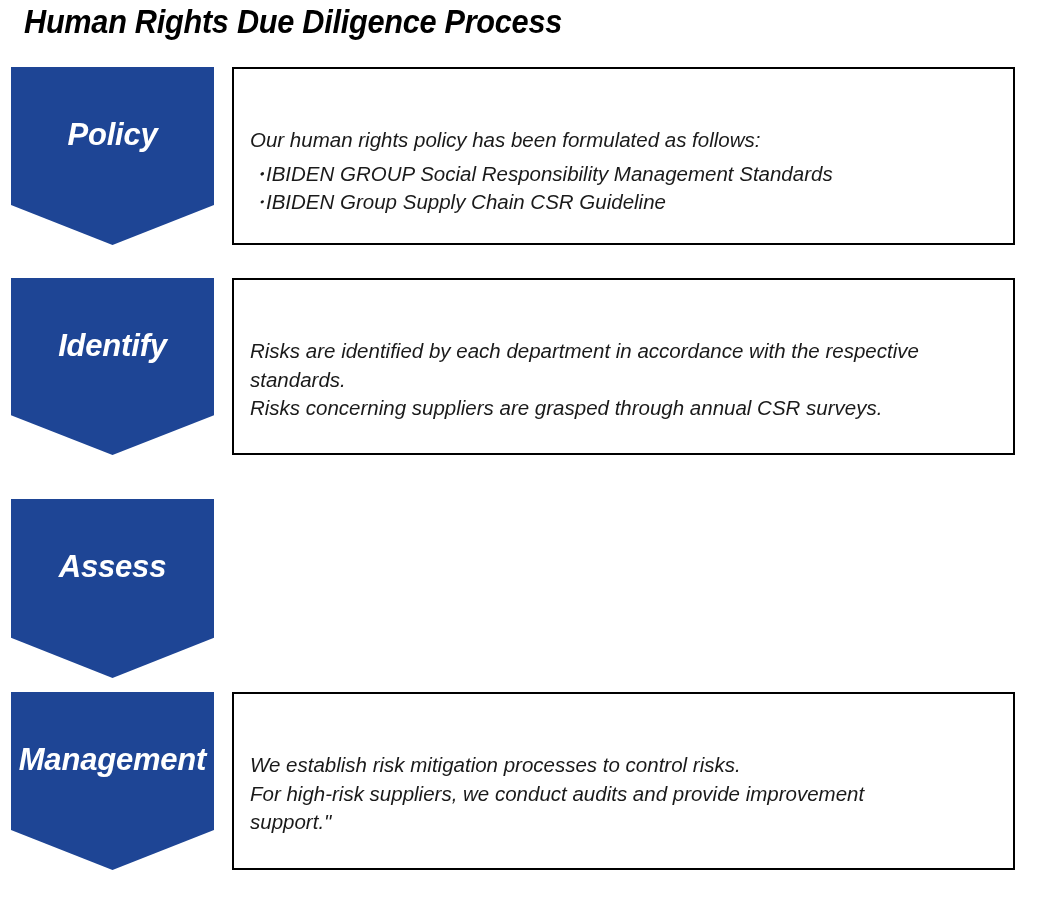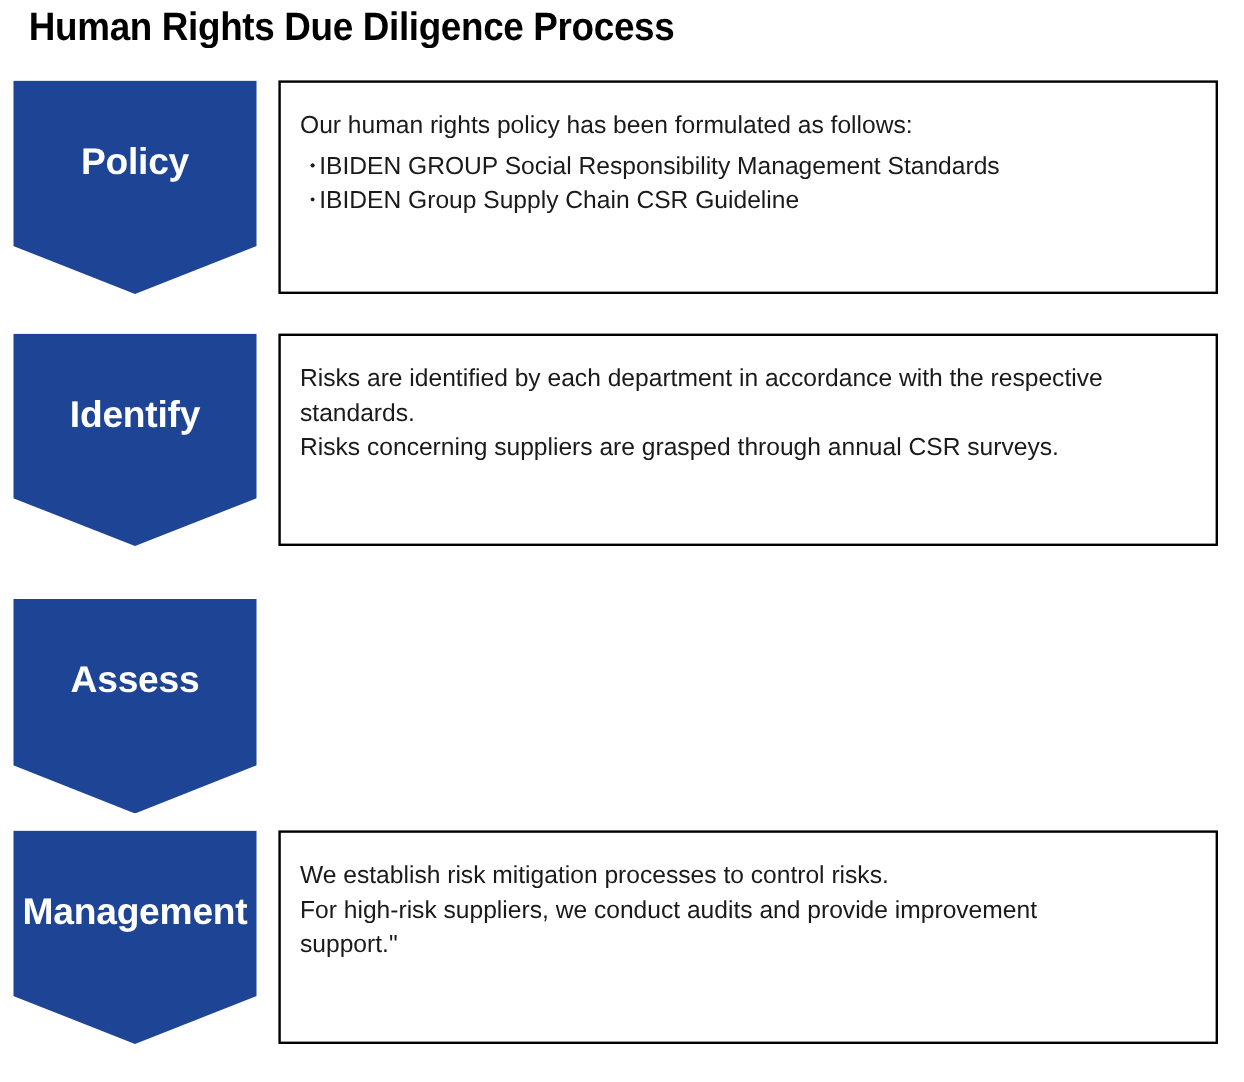--- a/index.html
+++ b/index.html
@@ -14,20 +14,21 @@
     font-family: "Liberation Sans", "DejaVu Sans", sans-serif;
     color: #1a1a1a;
     overflow: hidden;
     position: relative;
   }
 
   #page {
     position: relative;
     width: 1037px;
     height: 902px;
+    font-style: italic;
   }
 
   
   .page-title {
     position: absolute;
     left: 24px;
     top: 0px;
     font-size: 33px;
     font-weight: bold;
     letter-spacing: -0.3px;
@@ -78,20 +79,21 @@
     border: 2px solid #000000;
     background: #ffffff;
     padding: 22px 0 0 16px;
   }
   .stage-text {
     font-size: 20.5px;
     line-height: 28.5px;
     color: #1a1a1a;
     white-space: pre-line;
     font-family: "Liberation Sans", "DejaVu Sans", sans-serif;
+    margin-top: 35px;
   }
   .stage-bullets {
     margin: 5px 0 0 0;
     padding: 0;
     list-style: none;
   }
   .stage-bullets li {
     font-size: 20.5px;
     line-height: 28.5px;
     color: #1a1a1a;

